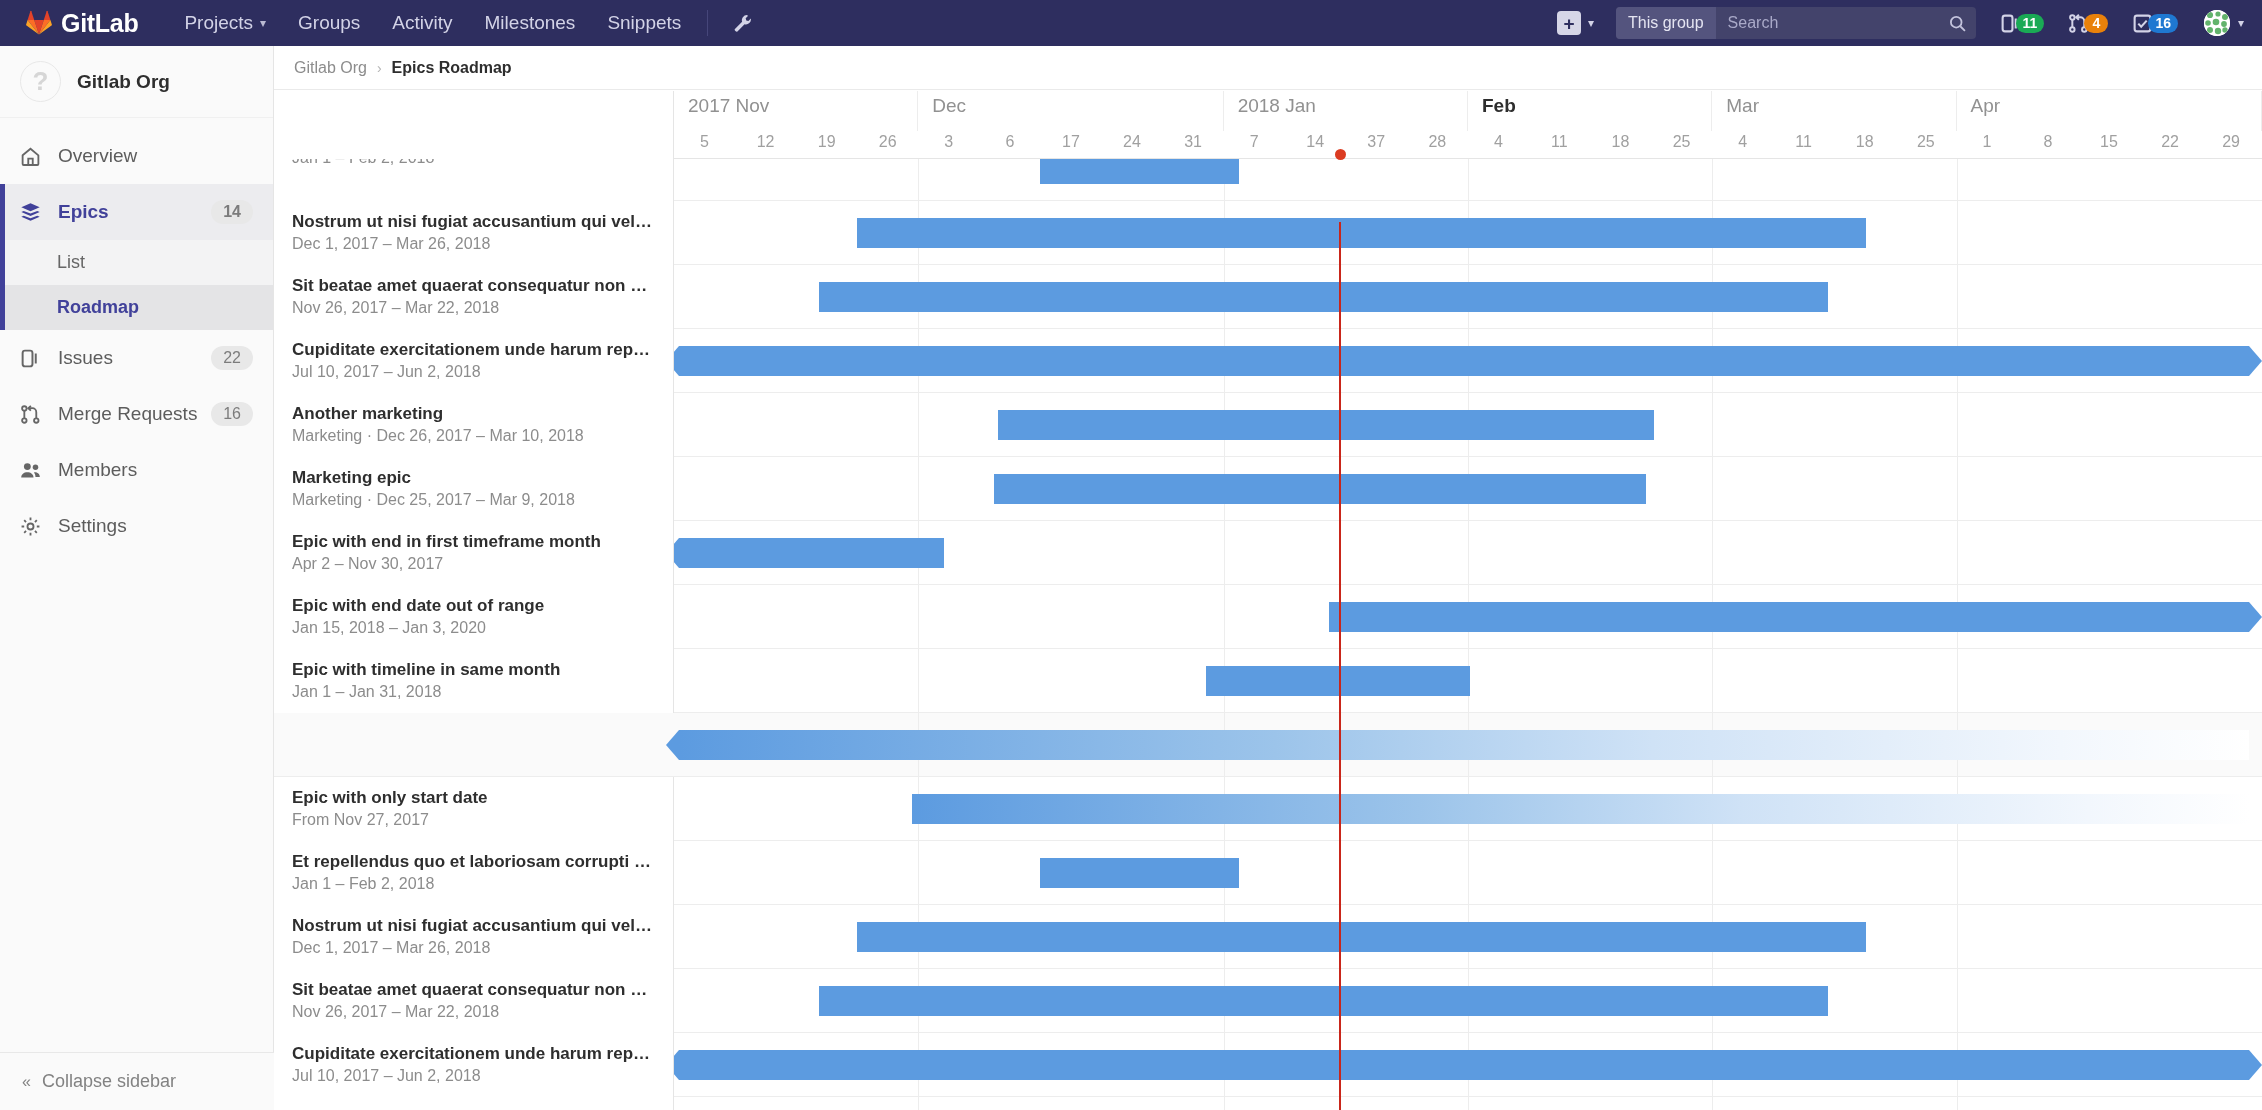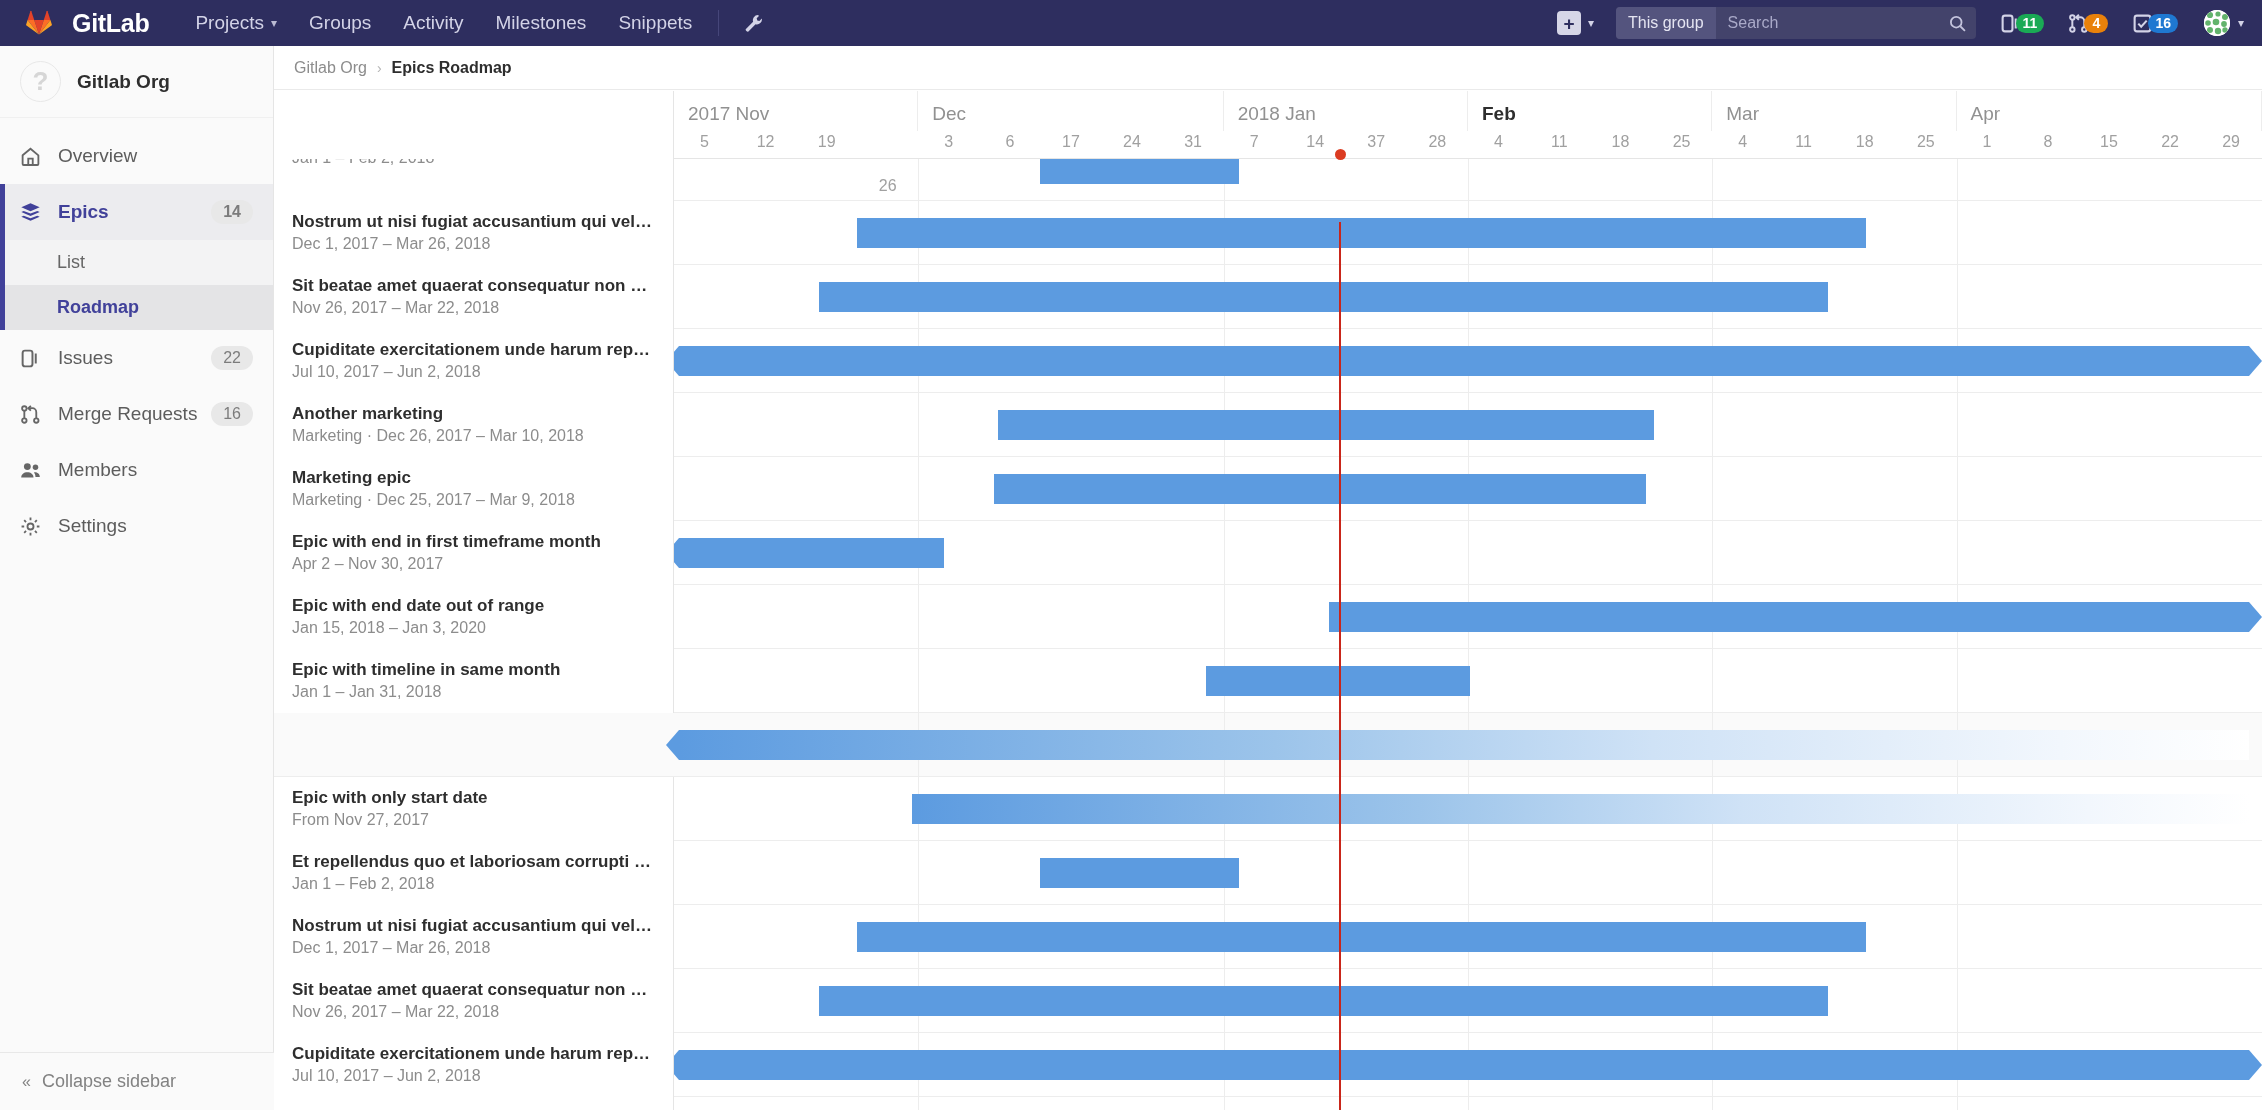--- a/index.html
+++ b/index.html
@@ -16,21 +16,21 @@
     position: absolute; top: 0; left: 0;
     width: 2262px; height: 46px;
     background: #2e2e5f;
     display: flex; align-items: center;
     z-index: 50;
   }
   .nav-logo { display: flex; align-items: center; padding: 0 14px 0 26px; }
   .nav-logo svg { width: 26px; height: 26px; display:block; }
   .nav-logo .wordmark {
     color: #fff; font-size: 25px; font-weight: 600;
-    letter-spacing: -0.3px; margin-left: 20px;
+    letter-spacing: -0.3px; margin-left: 9px;
   }
   .nav-links { display: flex; align-items: center; height: 46px; margin-left: 16px; }
   .nav-links a {
     color: #d3d3e7; font-size: 19px; text-decoration: none;
     padding: 0 16px; line-height: 46px; display: inline-flex; align-items:flex-start;
   }
   .nav-links a .caret { margin-left: 7px; font-size: 12px; opacity: .85; }
   .nav-divider { width: 1px; height: 26px; background: #46467a; margin: 0 10px; }
   .nav-wrench { color: #d3d3e7; font-size: 20px; padding: 0 16px; display:flex; align-items:center;}
   .nav-wrench svg { width: 18px; height: 18px; }
@@ -150,21 +150,21 @@
     position:absolute; top:0; left:0; width:1988px; height:68px;
     background:#fff; z-index:20; border-bottom:1px solid #e5e5e5;
   }
   .rm-header-left {
     position:absolute; left:0; top:0; width:400px; height:68px;
     background:#fff; border-right:1px solid #e5e5e5; z-index:4;
   }
   .months { position:absolute; left:400px; top:0; height:40px; display:flex; }
   .month-cell {
     border-right:1px solid #ededed; border-left:0;
-    color:#919191; font-size:19px; padding:12px 0 0 14px;
+    color:#919191; font-size:19px; padding:4px 0 0 14px;
     height:40px; position:relative;
   }
   .month-cell.current { color:#2e2e2e; font-weight:700; }
   .weeks { position:absolute; left:400px; top:40px; height:28px; display:flex; }
   .week-cell {
     color:#a0a0a0; font-size:16px; text-align:center;
     height:28px; line-height:22px; position:relative;
   }
 
   .rm-body {
@@ -435,21 +435,21 @@
           <div class="month-cell" style="width: 305.385px;">Dec</div>
           <div class="month-cell" style="width: 244.308px;">2018 Jan</div>
           <div class="month-cell current" style="width: 244.308px;">Feb</div>
           <div class="month-cell" style="width: 244.308px;">Mar</div>
           <div class="month-cell" style="width: 305.385px;">Apr</div>
         </div>
       <div class="weeks" id="weeks-row">
           <div class="week-cell" style="width: 61.0769px;">5</div>
           <div class="week-cell" style="width: 61.0769px;">12</div>
           <div class="week-cell" style="width: 61.0769px;">19</div>
-          <div class="week-cell" style="width: 61.0769px; margin-top: 44px;">26</div>
+          <div class="week-cell" style="width: 61.0769px;">26</div>
           <div class="week-cell" style="width: 61.0769px;">3</div>
           <div class="week-cell" style="width: 61.0769px;">6</div>
           <div class="week-cell" style="width: 61.0769px;">17</div>
           <div class="week-cell" style="width: 61.0769px;">24</div>
           <div class="week-cell" style="width: 61.0769px;">31</div>
           <div class="week-cell" style="width: 61.0769px;">7</div>
           <div class="week-cell" style="width: 61.0769px;">14</div>
           <div class="week-cell" style="width: 61.0769px;">37</div>
           <div class="week-cell" style="width: 61.0769px;">28</div>
           <div class="week-cell" style="width: 61.0769px;">4</div>

